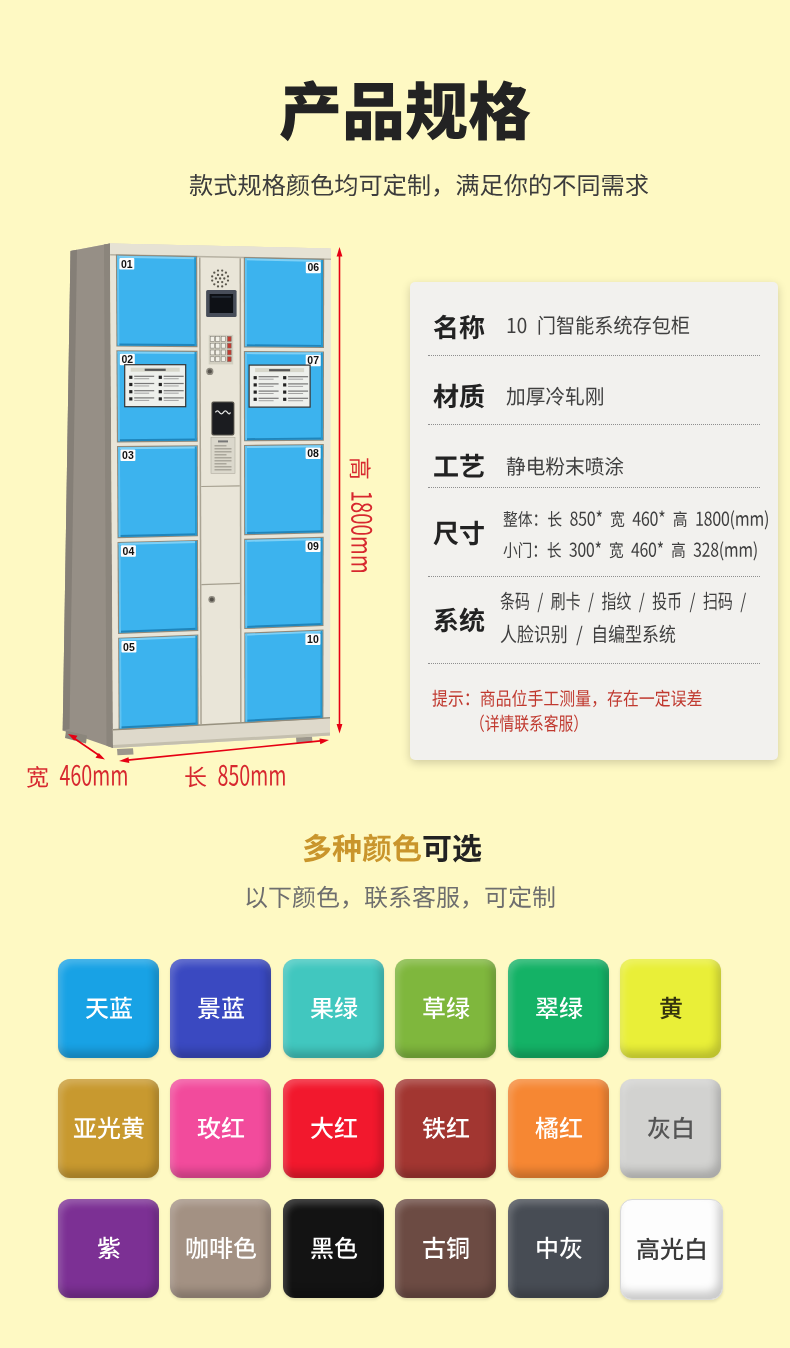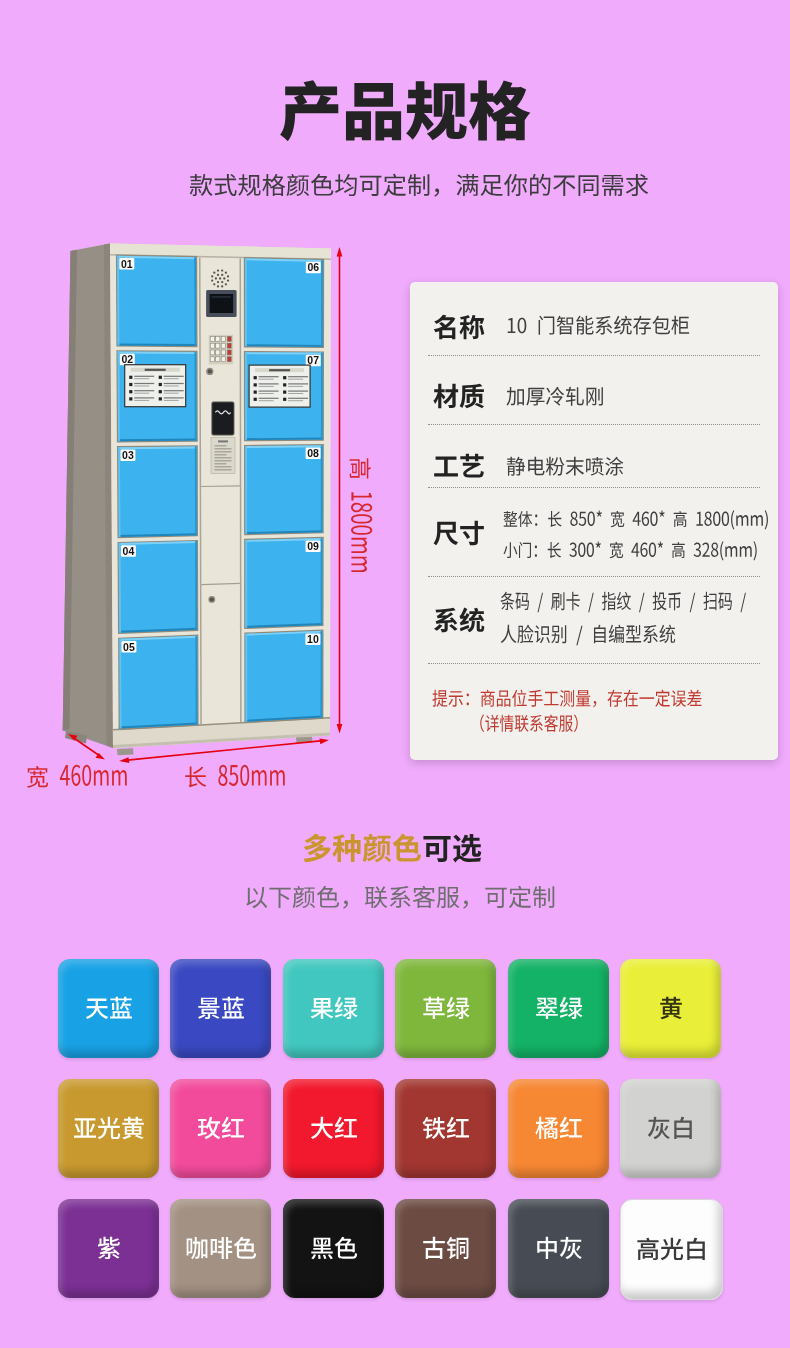--- a/index.html
+++ b/index.html
@@ -1,15 +1,15 @@
 <!DOCTYPE html>
 <html><head><meta charset="utf-8"><title>产品规格</title><style>
 html,body{margin:0;padding:0}
 body{font-family:"Liberation Sans",sans-serif}
-.page{position:relative;width:790px;height:1348px;background:#f0abfc;overflow:hidden}
+.page{position:relative;width:790px;height:1348px;background:#fef9c3;overflow:hidden}
 .sw{position:absolute;width:101px;height:99px;border-radius:12px;
  box-shadow:inset 3px 5px 7px rgba(255,255,255,.22), inset -4px -7px 9px rgba(0,0,0,.20), 0 2px 3px rgba(0,0,0,.10)}
 .sw>div{position:absolute;left:0;right:0;top:0;bottom:0;display:flex;align-items:center;justify-content:center}
 </style></head><body>
 <div class="page">
 
 <div style="position:absolute;left:279px;top:79px;width:252px;height:66px;"><svg width="252" height="66" viewBox="0 0 252 66" style="overflow:visible">
         <g fill="#232323">
           <path transform="translate(0.0 55.4) scale(0.063000 -0.063000)" d="M390 826C402 807 415 784 426 761L98 761L98 623L324 623L236 585C259 553 283 512 299 477L103 477L103 337C103 236 97 94 18 -5C50 -24 116 -81 140 -110C236 9 256 204 256 335L941 335L941 477L749 477L827 579L685 623L922 623L922 761L599 761C587 792 564 832 542 861ZM380 477L447 507C434 541 405 586 377 623L660 623C645 577 619 519 595 477Z"></path>
           <path transform="translate(63.0 55.4) scale(0.063000 -0.063000)" d="M336 678L661 678L661 575L336 575ZM196 817L196 437L810 437L810 817ZM63 366L63 -95L200 -95L200 -47L315 -47L315 -91L460 -91L460 366ZM200 92L200 227L315 227L315 92ZM531 366L531 -95L670 -95L670 -47L792 -47L792 -91L938 -91L938 366ZM670 92L670 227L792 227L792 92Z"></path>

